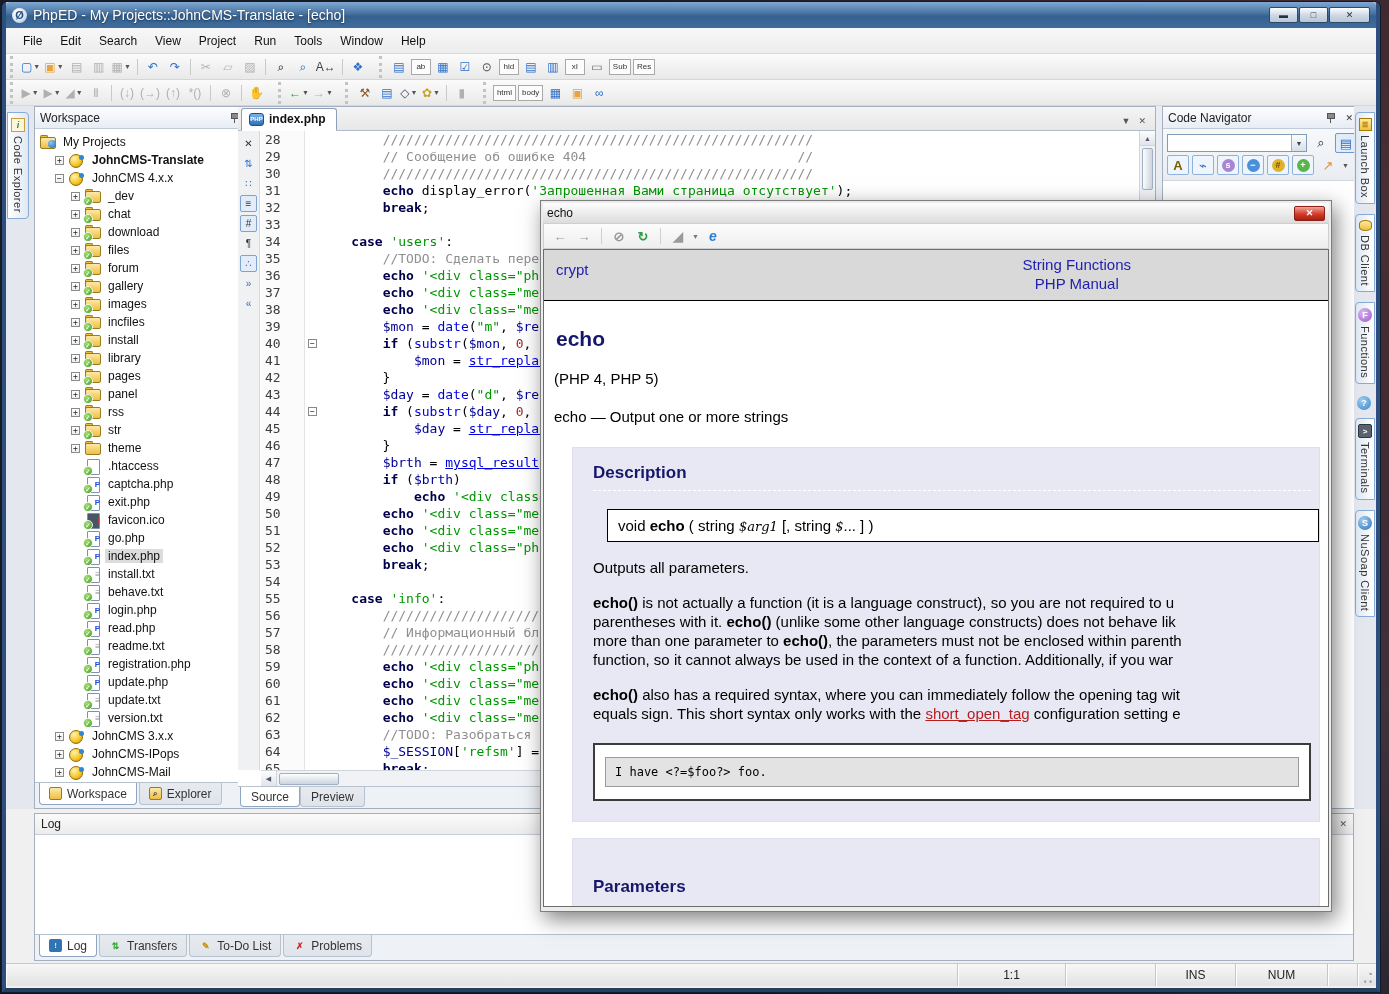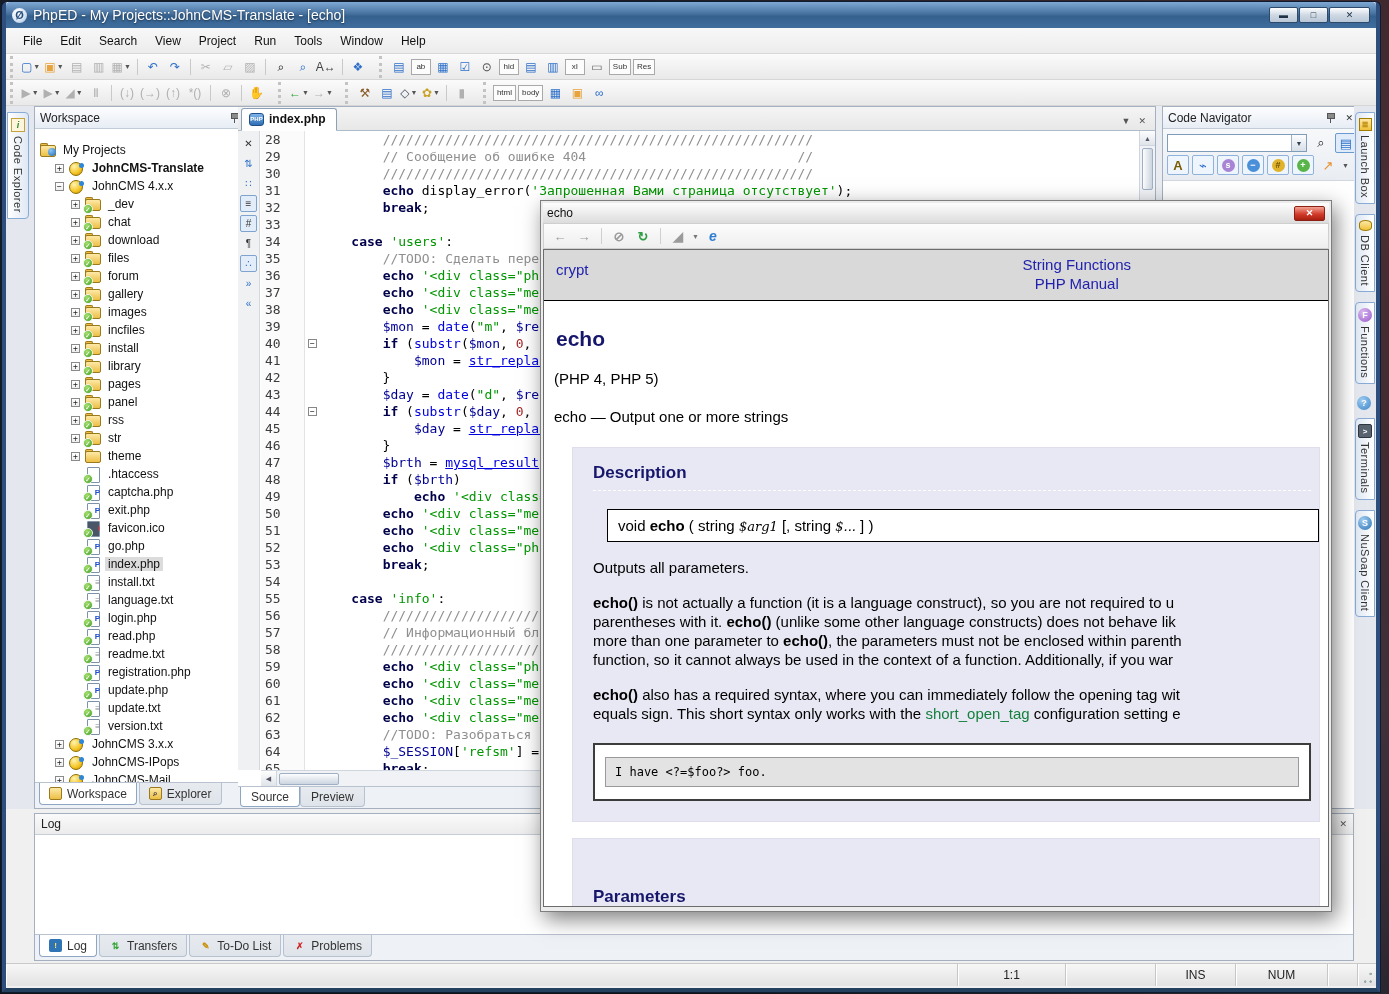--- a/index.html
+++ b/index.html
@@ -53,21 +53,21 @@
   .vti-codeexp{color:#2e8b2e;font-style:italic;font-weight:bold;border:1px solid #c5a33a;background:#fdf6dd;font-size:9px}
   
   .panel{position:absolute;background:#fff;border:1px solid #a4b0bf}
   .phead{height:22px;background:linear-gradient(#fdfdfe,#e7edf5);border-bottom:1px solid #c2cbd8;display:flex;align-items:center;padding:0 5px;font-size:12px;color:#222}
   .phead .ptitle{flex:1}
   .pin{position:relative;width:10px;height:11px;margin-right:6px}
   .pin::before{content:"";position:absolute;left:1px;top:1px;width:6px;height:4px;background:#8a8a8a;border:1px solid #555}
   .pin::after{content:"";position:absolute;left:4px;top:7px;width:1px;height:4px;background:#555}
   .xicon{font-size:9px;color:#333;padding:1px 3px}
   
-  .treebody{position:absolute;left:0;right:0;top:22px;bottom:26px;overflow:hidden;background:#fff;padding-top:12px}
+  .treebody{position:absolute;left:0;right:0;top:22px;bottom:26px;overflow:hidden;background:#fff;padding-top:4px}
   .trow{display:flex;align-items:center;height:18px;font-size:12px;color:#111;white-space:nowrap}
   .exp{width:9px;height:9px;flex:none;border:1px solid #8a8a8a;background:linear-gradient(#fff,#eee);color:#222;
     font:8px/7px "DejaVu Sans Mono",monospace;text-align:center;margin-right:4px}
   .exp.hid{visibility:hidden}
   .ti{position:relative;width:17px;height:15px;flex:none;margin-right:4px}
   .ti.folder::before,.ti.folderc::before,.ti.mypro::before{content:"";position:absolute;left:1px;top:0;width:6px;height:3px;background:#edbf45;border:1px solid #9c7a1c;border-bottom:none;border-radius:2px 2px 0 0}
   .ti.folder::after,.ti.folderc::after,.ti.mypro::after{content:"";position:absolute;left:1px;top:2px;width:14px;height:10px;background:linear-gradient(#fde9a7,#edbf45);border:1px solid #9c7a1c;border-radius:2px}
   .ti.ball::after{content:"";position:absolute;left:1px;top:1px;width:12px;height:12px;border-radius:50%;
     background:radial-gradient(circle at 35% 30%,#fff3b0,#f5c422 60%,#b78905);border:1px solid #8f6d00}
   .ti .glint{position:absolute;right:1px;top:2px;width:5px;height:5px;border-radius:50%;background:#2e86d4;z-index:2}
@@ -167,24 +167,24 @@
   .mbody{padding:0 0 0 10px}
   .mh1{font-size:21px;font-weight:bold;color:#16166b;margin:26px 0 0 2px}
   .mversions{margin-top:19px}
   .msummary{margin-top:21px}
   .lavbox{margin:22px 8px 0 18px;background:#e8e8f4;border:1px solid #dedeed;padding:15px 0 20px 20px;overflow:hidden}
   .mh2{font-size:17px;font-weight:bold;color:#16166b;padding-bottom:7px;border-bottom:1px dashed #fff;margin-right:8px}
   .synopsis{margin:18px 0 0 14px;background:#fff;border:1px solid #000;padding:7px 10px;white-space:nowrap;overflow:hidden}
   .pvar{font-family:"DejaVu Serif",serif;font-size:13px}
   .para{margin:16px 0 0 0;line-height:19px}
   .pline{white-space:nowrap;overflow:hidden}
-  .plink{color:#15803d;}
+  .plink{color:#b91c1c;text-decoration:underline}
   .exbox{margin:20px 0 0 0;border:2px solid #3c3c3c;background:#fff;padding:12px 10px;margin-right:8px}
   .exinner{background:#e3e3e3;border:1px solid #9a9a9a;padding:7px 9px;font-family:"DejaVu Sans Mono","Liberation Mono",monospace;font-size:12px;white-space:pre}
-  .lavbox.params{margin-top:16px;padding:48px 0 10px 20px;height:72px}
+  .lavbox.params{margin-top:16px;padding:38px 0 10px 20px;height:72px}
 </style>
 </head>
 <body>
 
 <div class="desktop">
   <div class="appwin">
 
     <div class="titlebar">
       <span class="logo">Ø</span>
       <span class="title-text">PhpED - My Projects::JohnCMS-Translate - [echo]</span>
@@ -578,21 +578,21 @@
                 <span class="tag txtt">≡</span>
               </span>
               <span class="tlabel">install.txt</span>
             </div>
             <div class="trow" style="padding-left: 36px;">
               <span class="exp hid"></span>
               <span class="ti txt">
                 <span class="chk">✓</span>
                 <span class="tag txtt">≡</span>
               </span>
-              <span class="tlabel">language.txt</span>
+              <span class="tlabel">behave.txt</span>
             </div>
             <div class="trow" style="padding-left: 36px;">
               <span class="exp hid"></span>
               <span class="ti php">
                 <span class="chk">✓</span>
                 <span class="tag">P</span>
               </span>
               <span class="tlabel">login.php</span>
             </div>
             <div class="trow" style="padding-left: 36px;">

